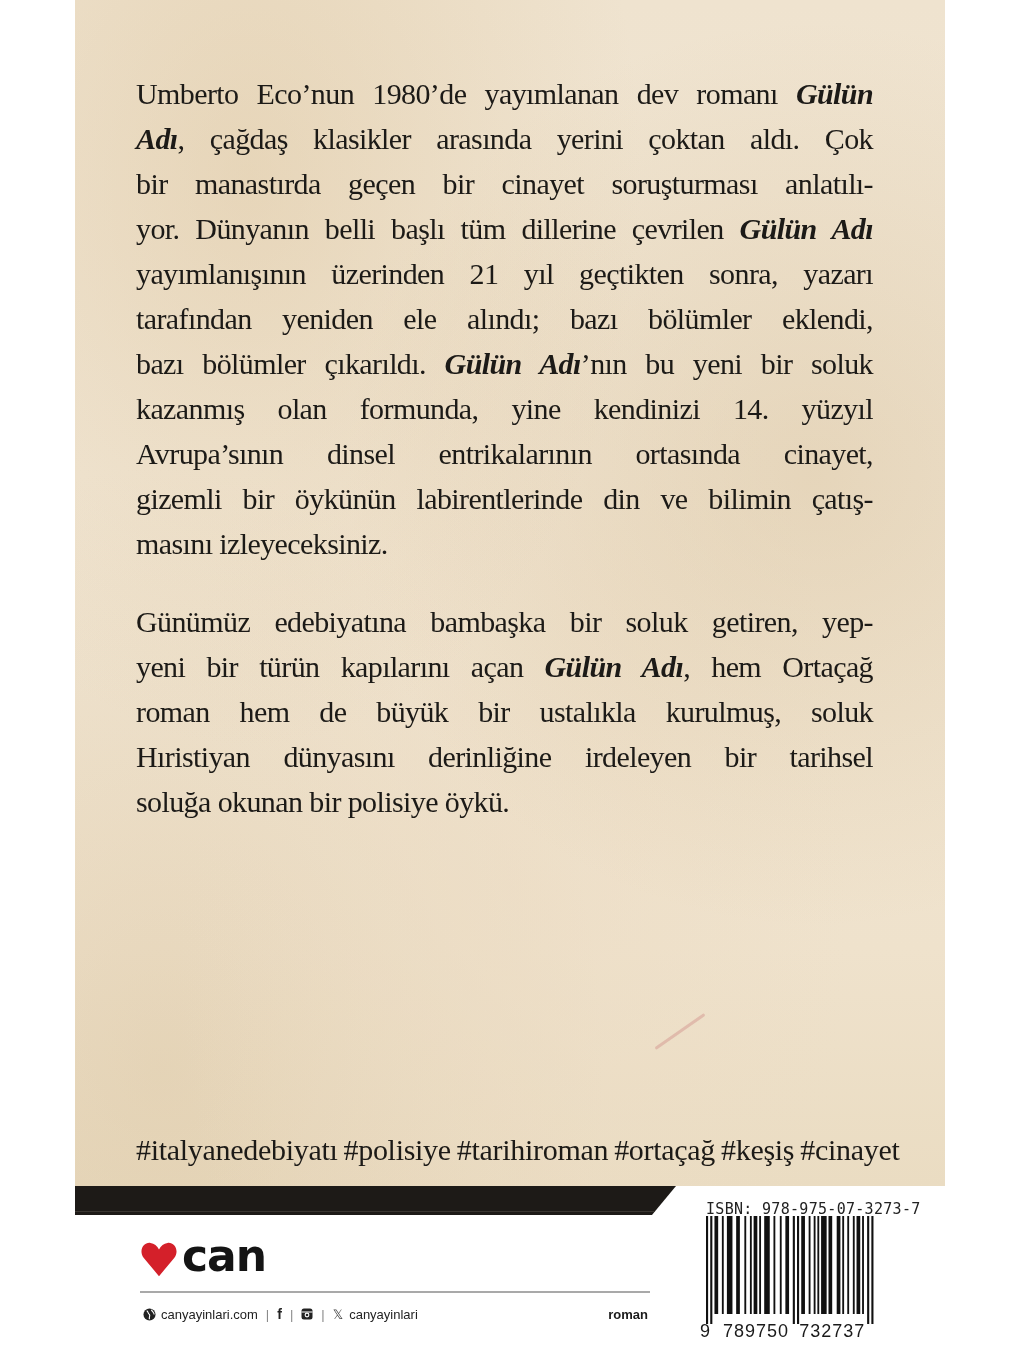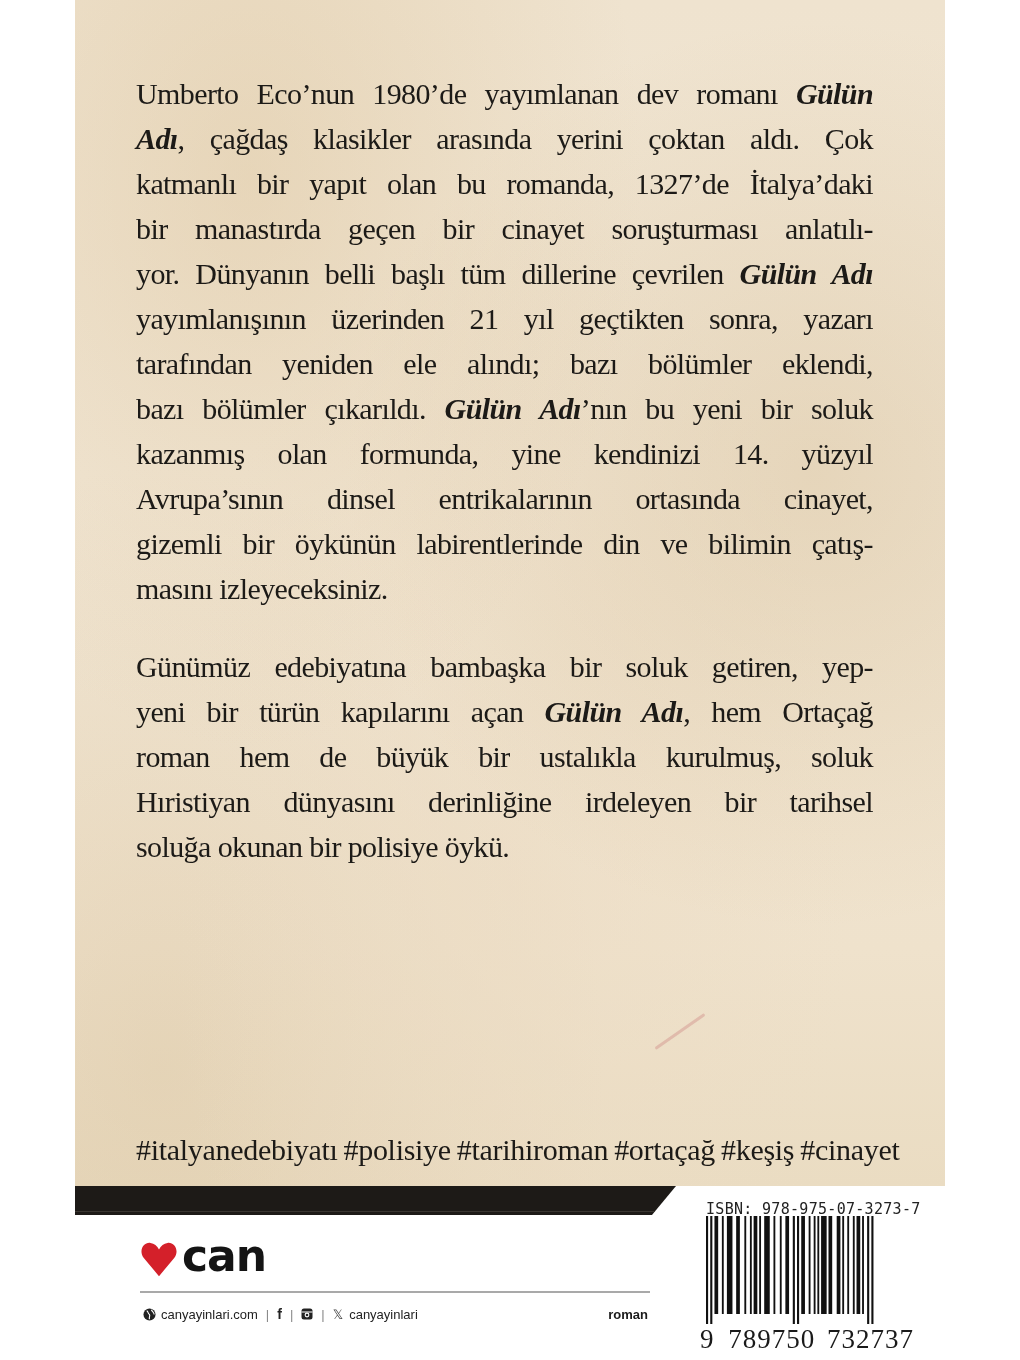--- a/index.html
+++ b/index.html
@@ -62,36 +62,35 @@
   .footer .fb { font-weight: bold; font-size: 14px; }
   .footer .ig { width: 12px; height: 12px; }
   .footer .x { font-size: 13px; margin-right: 6px; color: #444; }
   .footer .genre { margin-left: auto; font-weight: bold; color: #1a1a1a; }
   .isbn {
     position: absolute; left: 706px; top: 1200px; font-family: "DejaVu Sans Mono", monospace;
     font-size: 15px; color: #222; letter-spacing: 0.3px; white-space: nowrap;
   }
   .bars { position: absolute; left: 706px; top: 1216px; width: 168px; height: 108px; }
   .ean {
-    position: absolute; left: 700px; top: 1316px; font-family: Liberation Serif, serif;
-    font-size: 27px; color: #1a1a1a; letter-spacing: 1px; white-space: nowrap; line-height: 30px; margin-top: 8px;
+    position: absolute; left: 700px; top: 1316px; font-family: Liberation Sans, sans-serif;
+    font-size: 18px; color: #1a1a1a; letter-spacing: 1px; white-space: nowrap; line-height: 30px;
   }
 </style>
 </head>
 <body>
 
 <div class="parchment">
   <div class="stain"></div>
 </div>
 
 <div class="body-text">
   <div id="p1">
       <span class="line"><span>Umberto Eco’nun 1980’de yayımlanan dev romanı </span><em>Gülün</em></span>
       <span class="line"><em>Adı</em><span>, çağdaş klasikler arasında yerini çoktan aldı. Çok</span></span>
-      <span class="line"><span>katmanlı bir yapıt olan bu romanda, 1327’de İtalya’daki</span></span>
       <span class="line"><span>bir manastırda geçen bir cinayet soruşturması anlatılı-</span></span>
       <span class="line"><span>yor. Dünyanın belli başlı tüm dillerine çevrilen </span><em>Gülün Adı</em></span>
       <span class="line"><span>yayımlanışının üzerinden 21 yıl geçtikten sonra, yazarı</span></span>
       <span class="line"><span>tarafından yeniden ele alındı; bazı bölümler eklendi,</span></span>
       <span class="line"><span>bazı bölümler çıkarıldı. </span><em>Gülün Adı</em><span>’nın bu yeni bir soluk</span></span>
       <span class="line"><span>kazanmış olan formunda, yine kendinizi 14. yüzyıl</span></span>
       <span class="line"><span>Avrupa’sının dinsel entrikalarının ortasında cinayet,</span></span>
       <span class="line"><span>gizemli bir öykünün labirentlerinde din ve bilimin çatış-</span></span>
       <span class="line last"><span>masını izleyeceksiniz.</span></span>
     </div>

